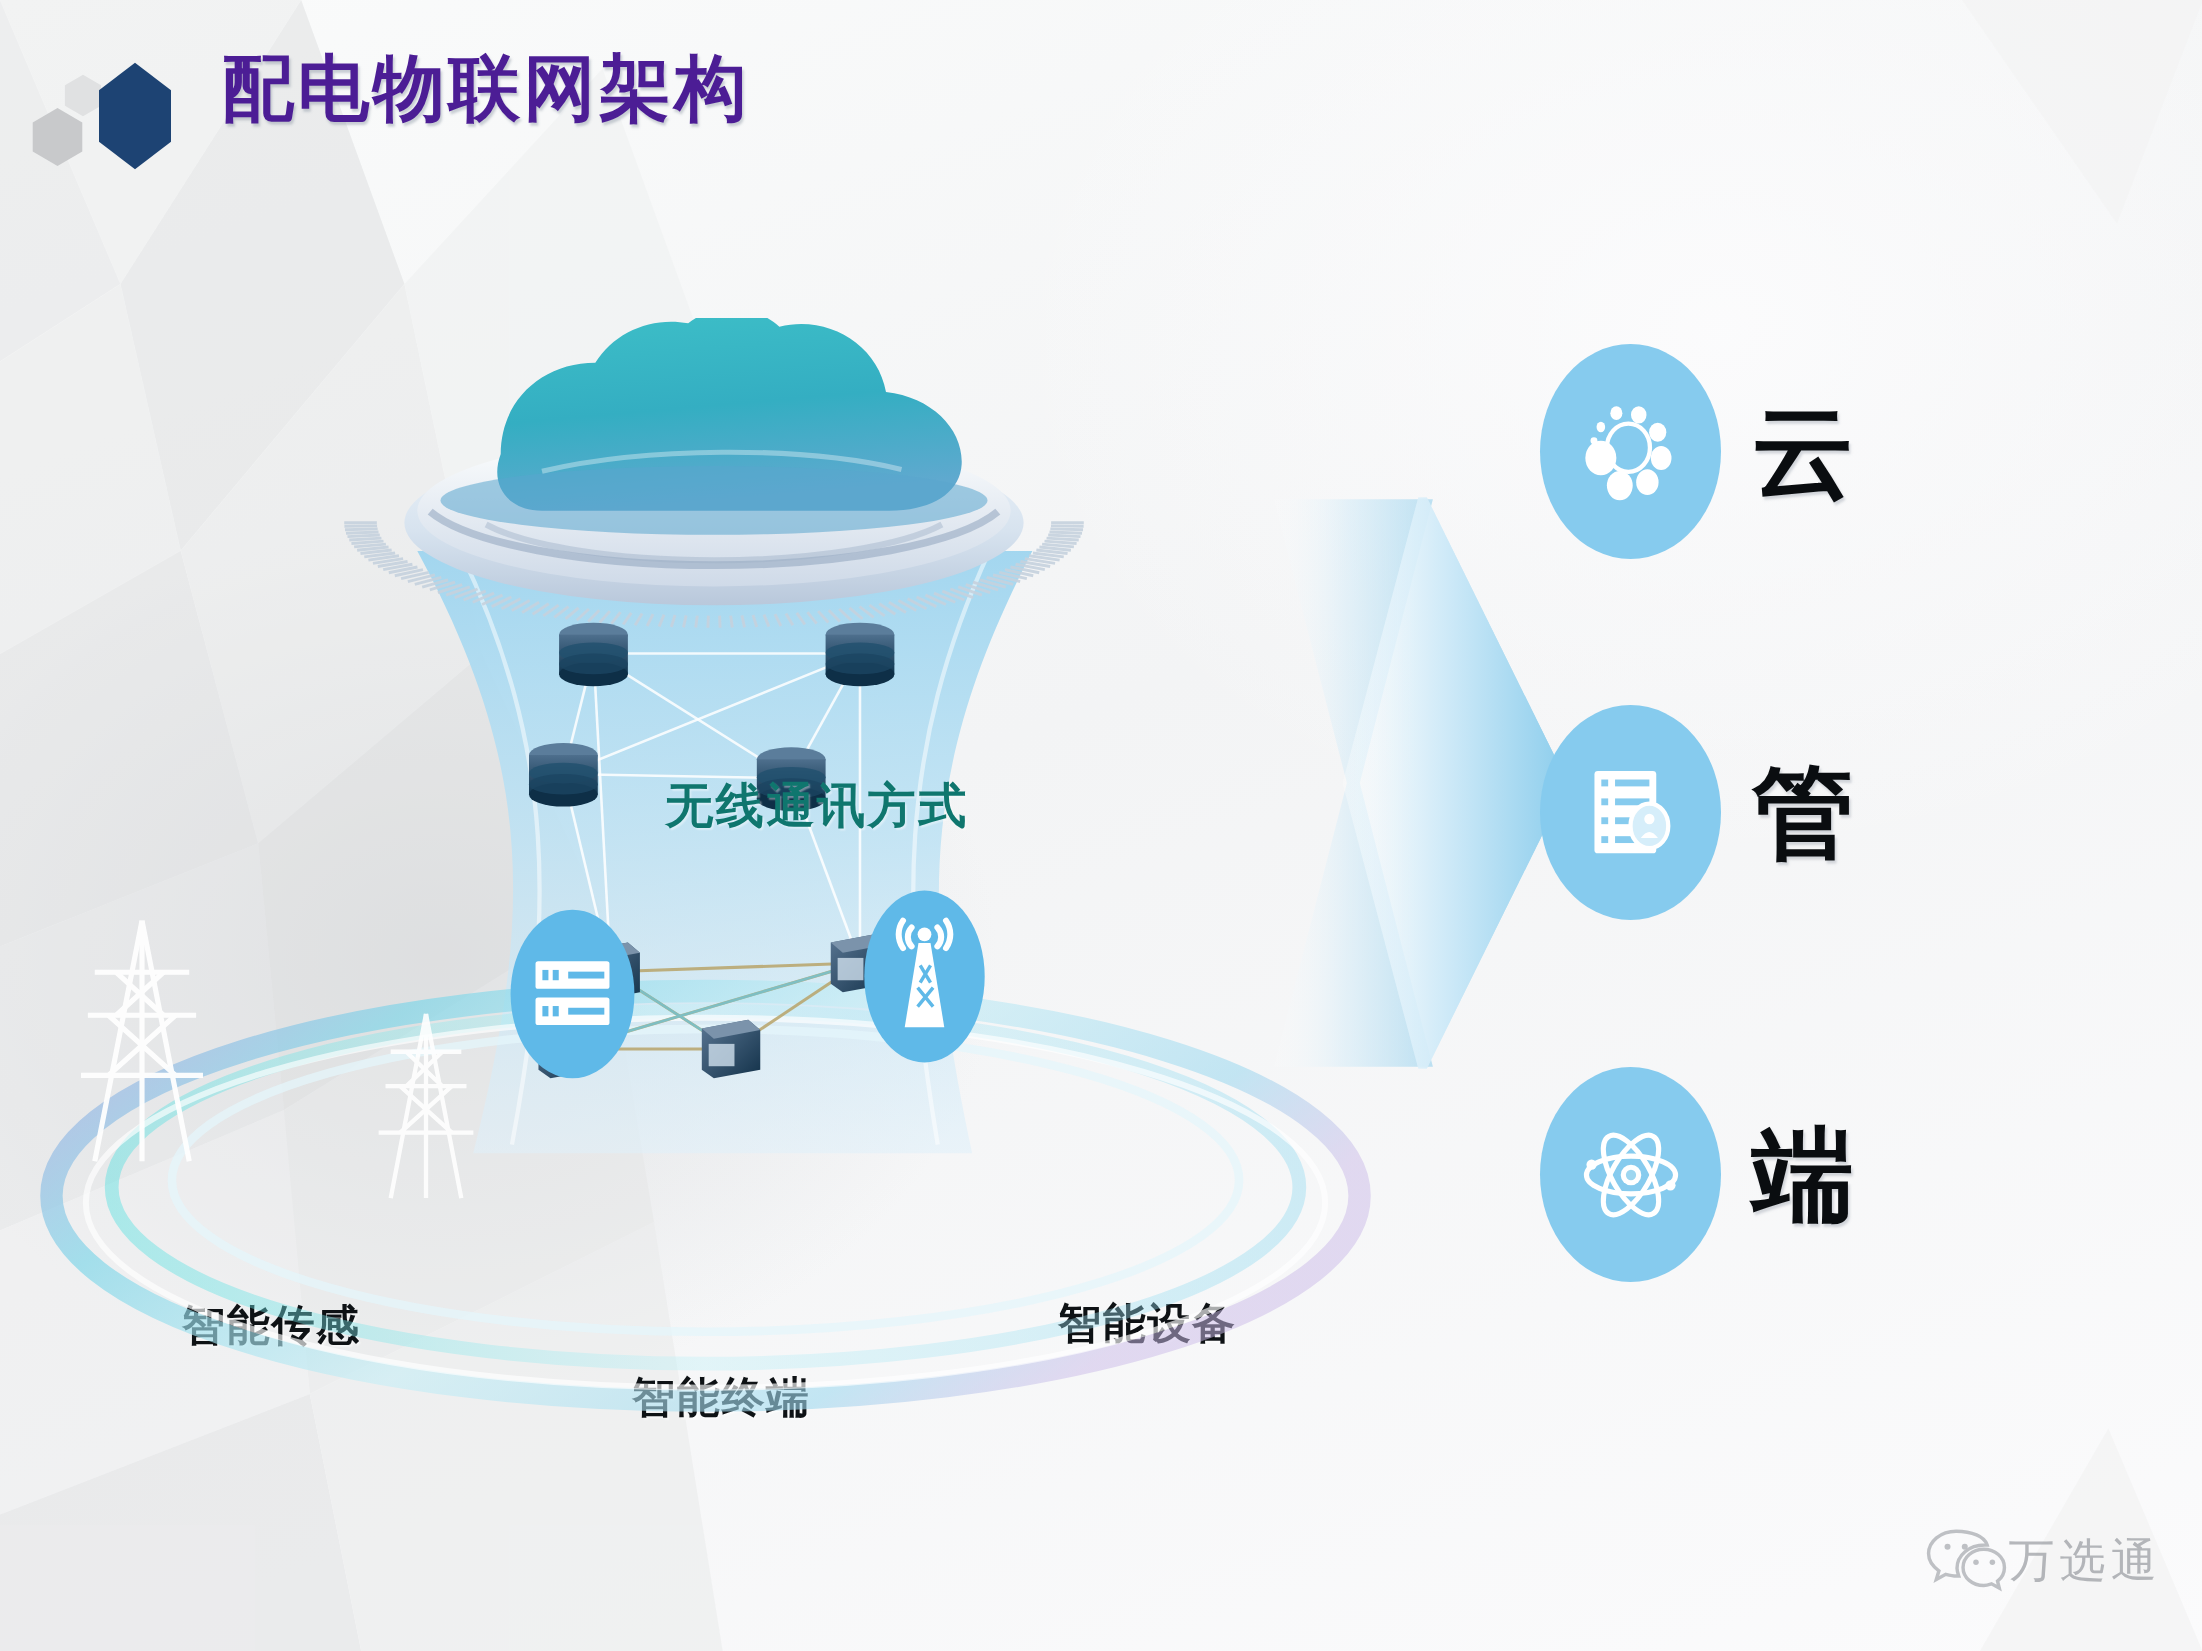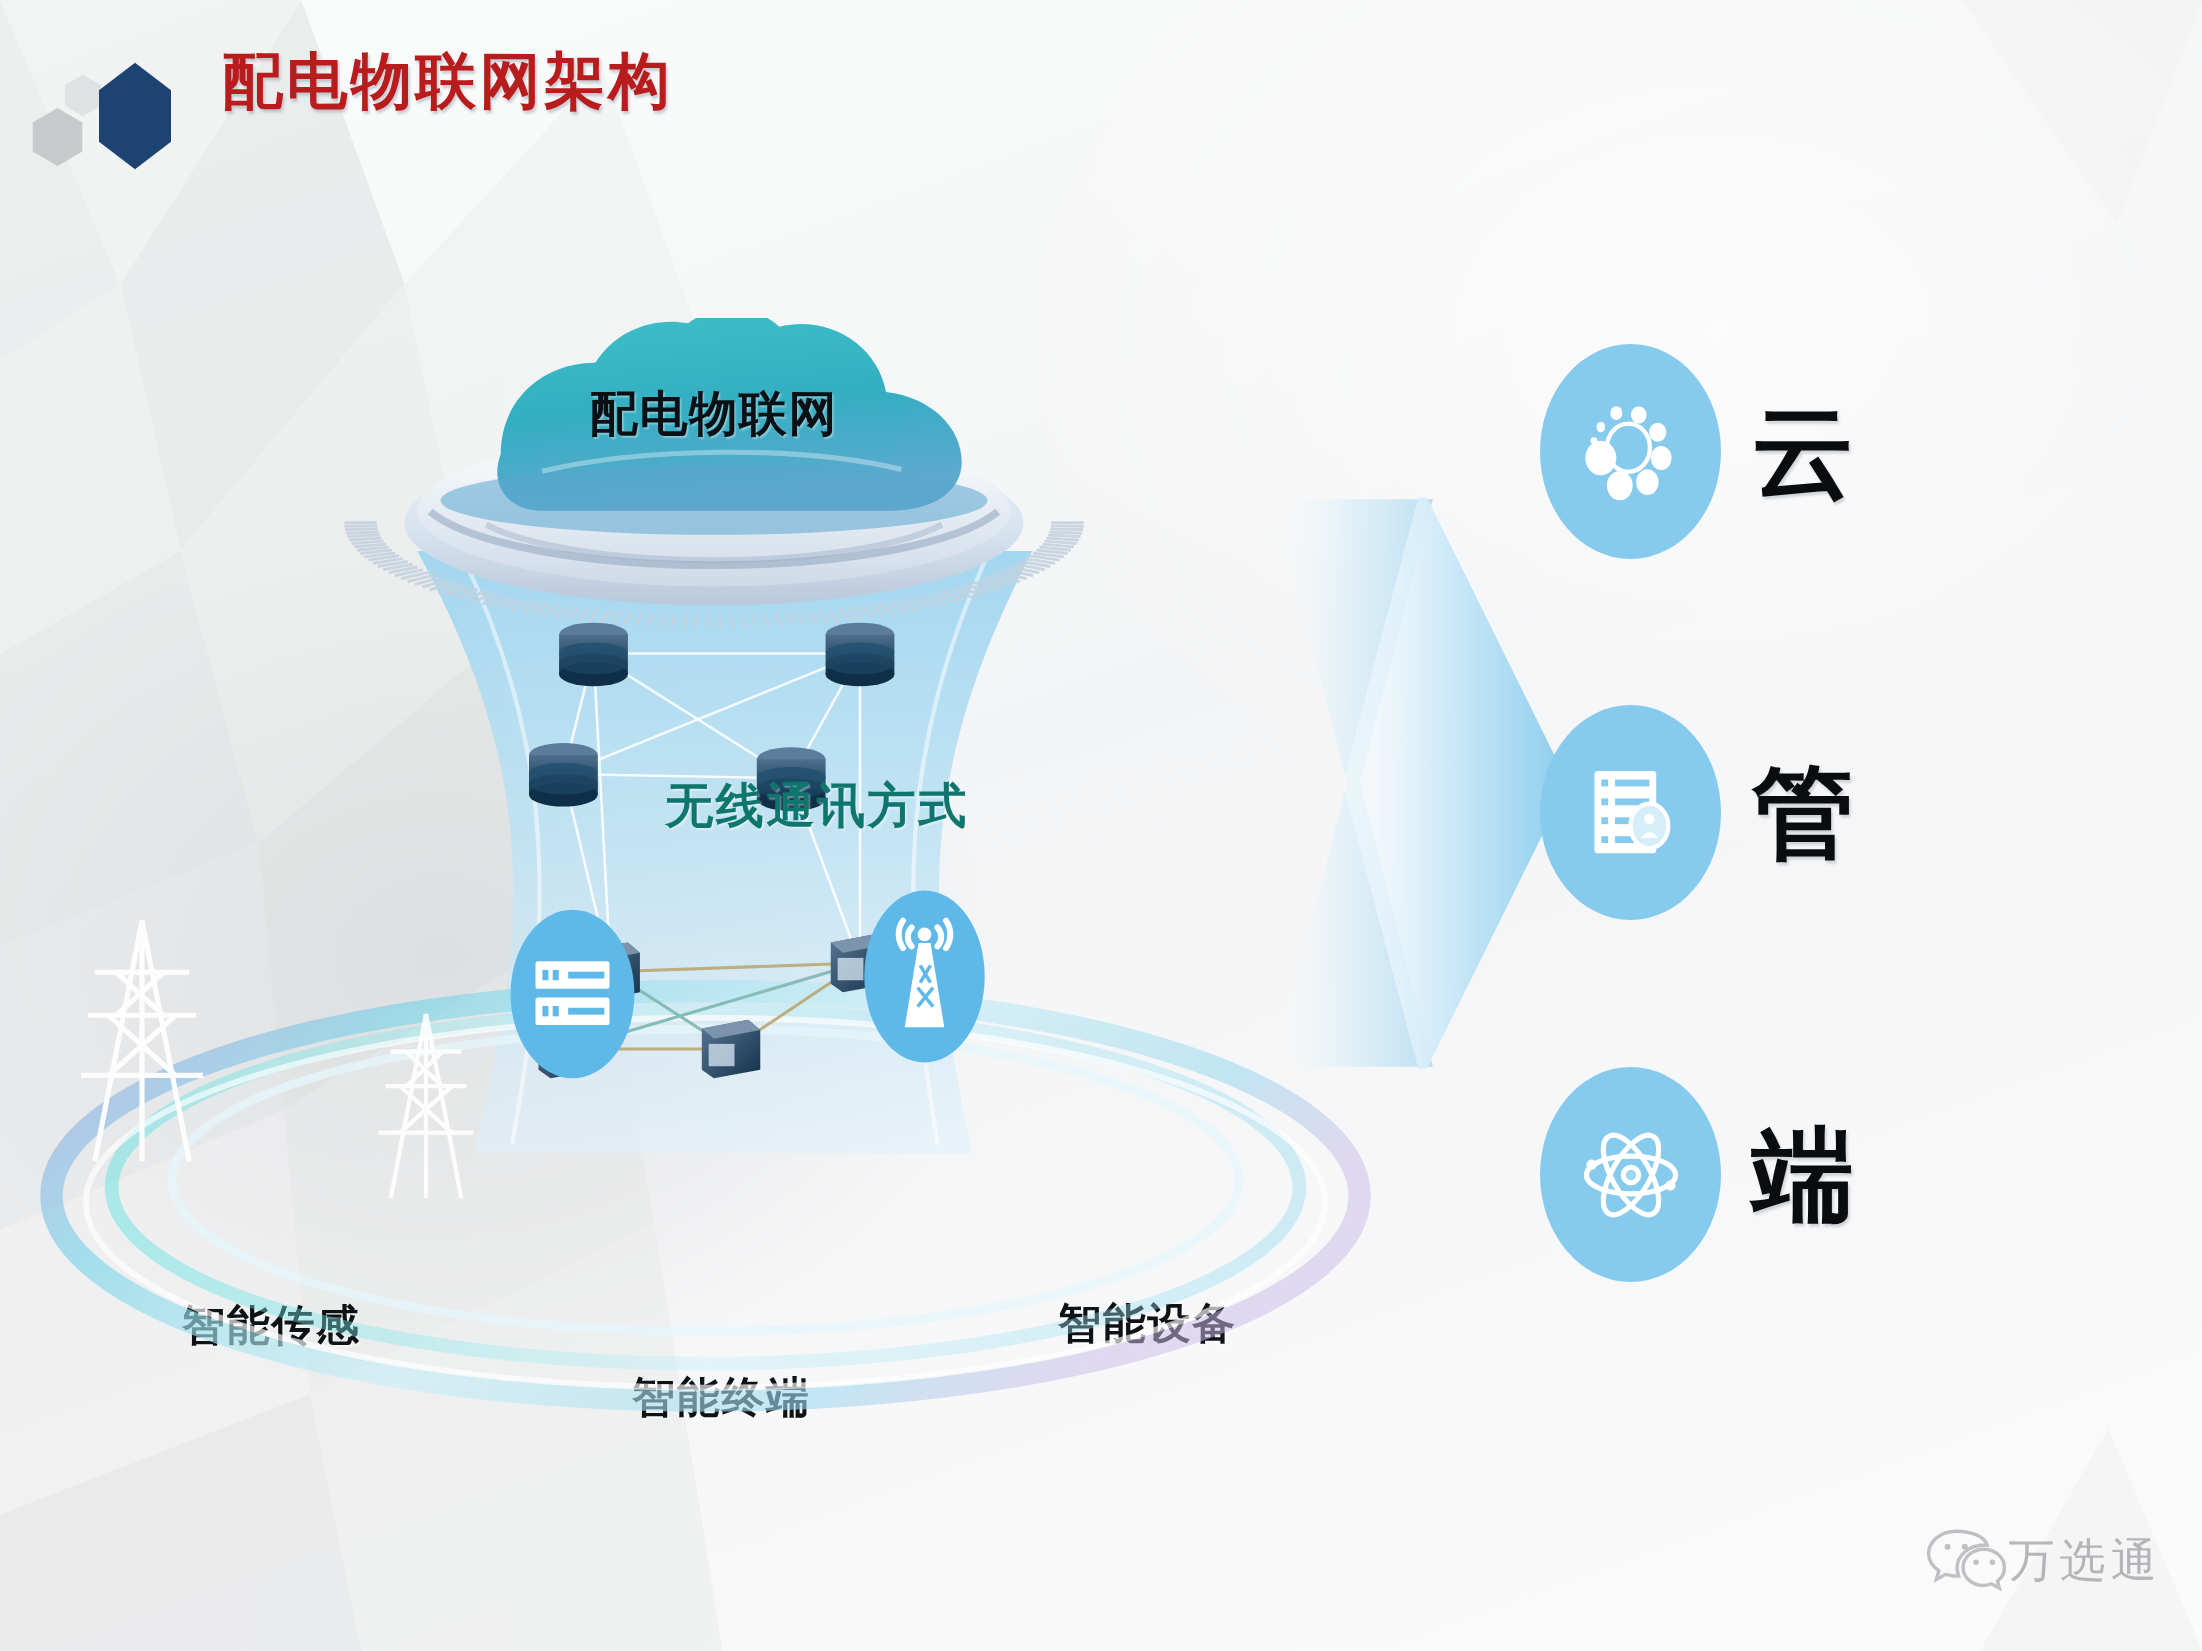--- a/index.html
+++ b/index.html
@@ -21,22 +21,22 @@
       linear-gradient(160deg,#fafbfb 0%,#f3f4f5 45%,#fbfbfc 100%);
   }
 
   
   .header{position:absolute;left:0;top:0;width:100%;height:198px;z-index:30;}
   .hex-group{position:absolute;left:20.6px;top:62px;width:172px;height:112px;}
   .hex{position:absolute;}
   .hex svg{display:block;}
   .page-title{
     position:absolute;left:222px;top:41px;
-    font-size:61px;font-weight:bold;letter-spacing:3.4px;
-    color:#b91c1c;
+    font-size:72px;font-weight:bold;letter-spacing:3.4px;
+    color:#4c1d95;
     text-shadow:1.7px 2.6px 2.6px rgba(140,150,165,.45);
     white-space:nowrap;
   }
 
   
   .cloud-wrap{position:absolute;left:284px;top:318px;width:860px;height:327px;z-index:14;}
   .cloud-text{
     position:absolute;left:0;right:0;top:65px;
     text-align:center;z-index:6;
     color:#0b1014;font-weight:bold;font-size:48px;line-height:1.28;
@@ -292,21 +292,20 @@
                C384,16 428,-2 470,6
                C500,-18 548,-16 576,10
                C632,-4 690,30 700,86
                C754,92 790,130 788,170
                C786,204 752,224 704,224
                L300,224 C262,224 238,196 252,158 Z" fill="url(#cloudg)"></path>
       <ellipse cx="500" cy="212" rx="318" ry="40" fill="#5aa5cd" opacity=".55"></ellipse>
       <path d="M300,178 C420,150 600,148 718,176" fill="none" stroke="#ffffff" stroke-opacity=".35" stroke-width="6"></path>
     </svg>
     <div class="cloud-text">
-      <div>配电物联网</div>
     </div>
   </div>
 
   <svg class="mesh" viewBox="0 0 700 620">
     <defs>
       <linearGradient id="dbg" x1="0" y1="0" x2="0" y2="1">
         <stop offset="0%" stop-color="#4e6f8d"></stop>
         <stop offset="100%" stop-color="#10354f"></stop>
       </linearGradient>
       <linearGradient id="swg" x1="0" y1="0" x2="1" y2="1">

